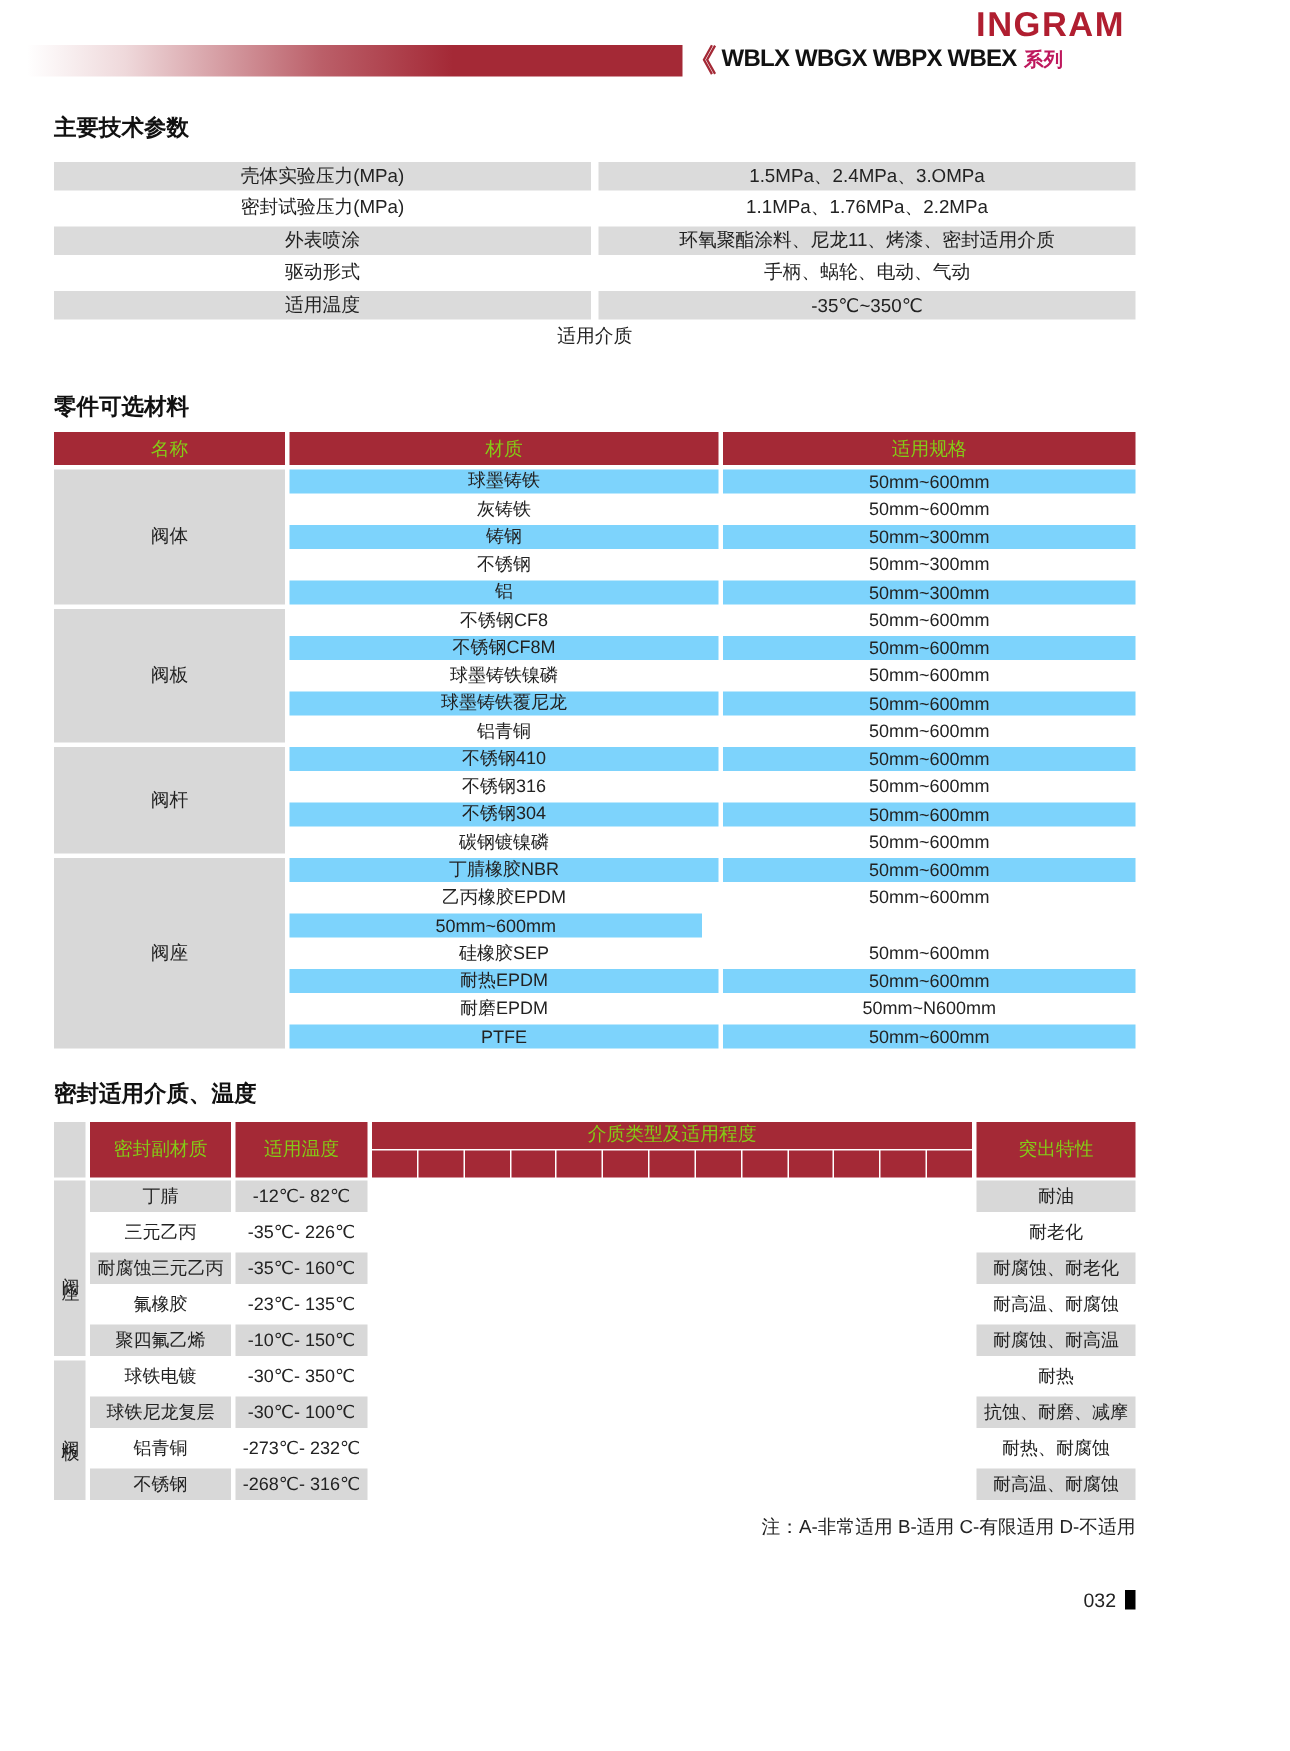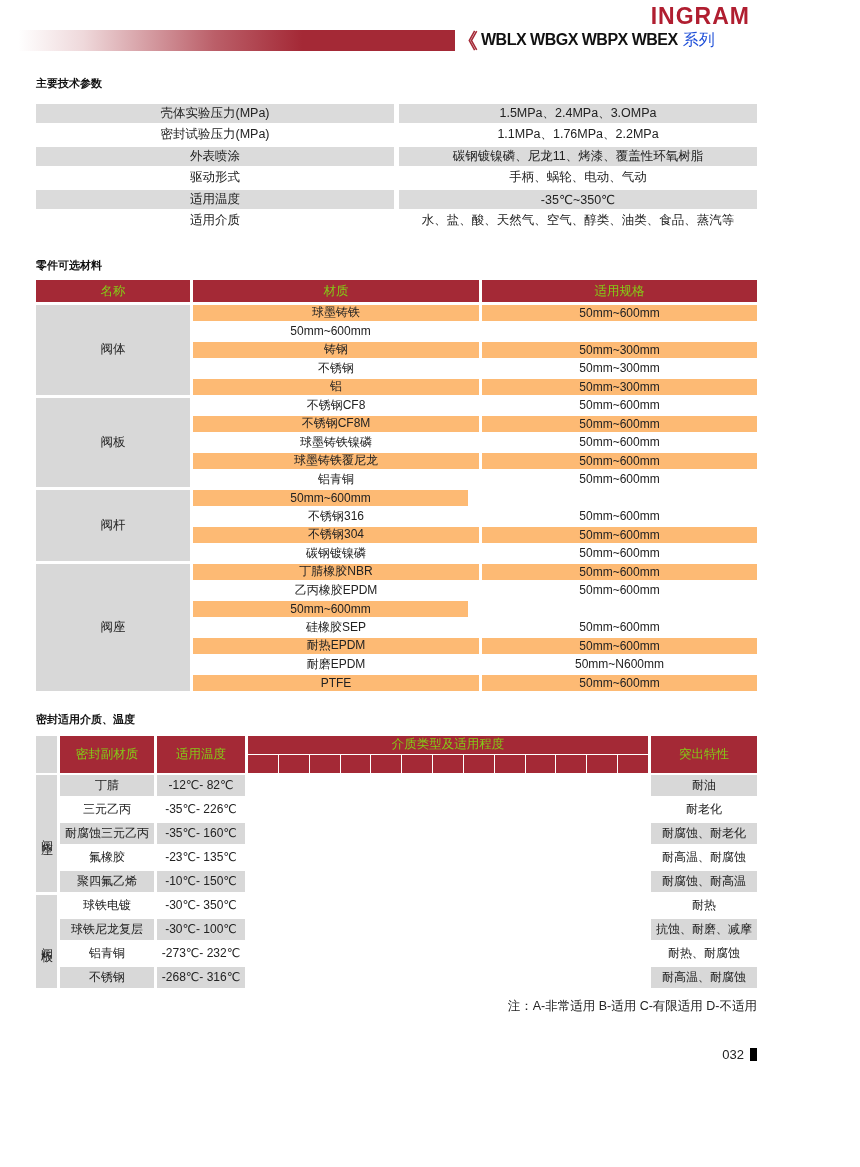--- a/index.html
+++ b/index.html
@@ -22,23 +22,23 @@
   .series-bar{
     position:absolute;top:28px;left:18px;
     display:flex;align-items:center;height:24px;white-space:nowrap;
   }
   .grad{
     width:437px;height:21px;
     background:linear-gradient(90deg, rgba(164,41,54,0) 0%, rgba(164,41,54,0.18) 15%, rgba(164,41,54,0.75) 45%, #A42936 65%);
   }
   .chev{color:#A42936;font-size:21px;font-weight:bold;margin:0 3px 0 2px;line-height:1;}
   .series{font-size:16px;font-weight:bold;color:#111;letter-spacing:-0.5px;}
-  .series-suffix{font-size:16px;font-weight:normal;color:#1d4ed8;margin-left:5px;}
+  .series-suffix{font-size:13px;font-weight:bold;color:#be185d;margin-left:5px;}
   
-  .sec-title{font-size:11px;font-weight:bold;color:#111;margin:0;}
+  .sec-title{font-size:15px;font-weight:bold;color:#111;margin:0;}
   #sec1-title{margin-top:76px;margin-bottom:13px;}
   #sec2-title{margin-top:28px;margin-bottom:7px;}
   #sec3-title{margin-top:21px;margin-bottom:9px;}
   
   .t1{width:721px;}
   .t1-row{display:flex;gap:5px;margin-bottom:3px;height:18.5px;}
   .t1-row>div{
     flex:1;display:flex;align-items:center;justify-content:center;
     font-size:12.5px;color:#222;
   }
@@ -56,21 +56,21 @@
   .t2c-spec{width:275px;flex:none;}
   .t2-group{display:flex;gap:3px;margin-bottom:3px;}
   .t2-groupname{
     background:#D8D8D8;
     display:flex;align-items:center;justify-content:center;
     font-size:12.5px;color:#222;
   }
   .t2-grouprows{display:flex;flex-direction:column;gap:3px;}
   .t2-row{display:flex;gap:3px;height:15.5px;}
   .t2-row>div{display:flex;align-items:center;justify-content:center;font-size:12px;color:#222;}
-  .t2-row.stripe-a>div{background:#fdba74;}
+  .t2-row.stripe-a>div{background:#7dd3fc;}
   
   .t3{width:721px;}
   .t3-head{display:flex;gap:3px;height:37px;margin-bottom:2px;}
   .t3c-group{width:21px;flex:none;}
   .t3c-mat{width:94px;flex:none;}
   .t3c-temp{width:88px;flex:none;}
   .t3-media-block{width:400px;flex:none;display:flex;flex-direction:column;gap:1px;}
   .t3c-feat{width:106px;flex:none;}
   .corner{background:#D8D8D8;}
   .t3-media-span{height:18px;flex:none;}
@@ -121,36 +121,35 @@
         <div>1.5MPa、2.4MPa、3.OMPa</div>
       </div>
 
       <div class="t1-row stripe-b">
         <div>密封试验压力(MPa)</div>
         <div>1.1MPa、1.76MPa、2.2MPa</div>
       </div>
 
       <div class="t1-row stripe-a">
         <div>外表喷涂</div>
-        <div>碳钢镀镍磷、尼龙11、烤漆、覆盖性环氧树脂</div>
+        <div>环氧聚酯涂料、尼龙11、烤漆、密封适用介质</div>
       </div>
 
       <div class="t1-row stripe-b">
         <div>驱动形式</div>
         <div>手柄、蜗轮、电动、气动</div>
       </div>
 
       <div class="t1-row stripe-a">
         <div>适用温度</div>
         <div>-35℃~350℃</div>
       </div>
 
       <div class="t1-row stripe-b">
         <div>适用介质</div>
-        <div>水、盐、酸、天然气、空气、醇类、油类、食品、蒸汽等</div>
       </div>
     </div>
 
   <h2 class="sec-title" id="sec2-title">零件可选材料</h2>
   <div class="t2">
     <div class="t2-head">
       <div class="th t2c-name">名称</div>
       <div class="th t2c-mat">材质</div>
       <div class="th t2c-spec">适用规格</div>
     </div>
@@ -159,20 +158,21 @@
         <div class="t2-group">
           <div class="t2-groupname t2c-name">阀体</div>
           <div class="t2-grouprows">
 
               <div class="t2-row stripe-a">
                 <div class="t2c-mat">球墨铸铁</div>
                 <div class="t2c-spec">50mm~600mm</div>
               </div>
 
               <div class="t2-row stripe-b">
+                <div class="t2c-mat">灰铸铁</div>
                 <div class="t2c-spec">50mm~600mm</div>
               </div>
 
               <div class="t2-row stripe-a">
                 <div class="t2c-mat">铸钢</div>
                 <div class="t2c-spec">50mm~300mm</div>
               </div>
 
               <div class="t2-row stripe-b">
                 <div class="t2c-mat">不锈钢</div>
@@ -215,20 +215,21 @@
                 <div class="t2c-spec">50mm~600mm</div>
               </div>
             </div>
         </div>
 
         <div class="t2-group">
           <div class="t2-groupname t2c-name">阀杆</div>
           <div class="t2-grouprows">
 
               <div class="t2-row stripe-a">
+                <div class="t2c-mat">不锈钢410</div>
                 <div class="t2c-spec">50mm~600mm</div>
               </div>
 
               <div class="t2-row stripe-b">
                 <div class="t2c-mat">不锈钢316</div>
                 <div class="t2c-spec">50mm~600mm</div>
               </div>
 
               <div class="t2-row stripe-a">
                 <div class="t2c-mat">不锈钢304</div>

